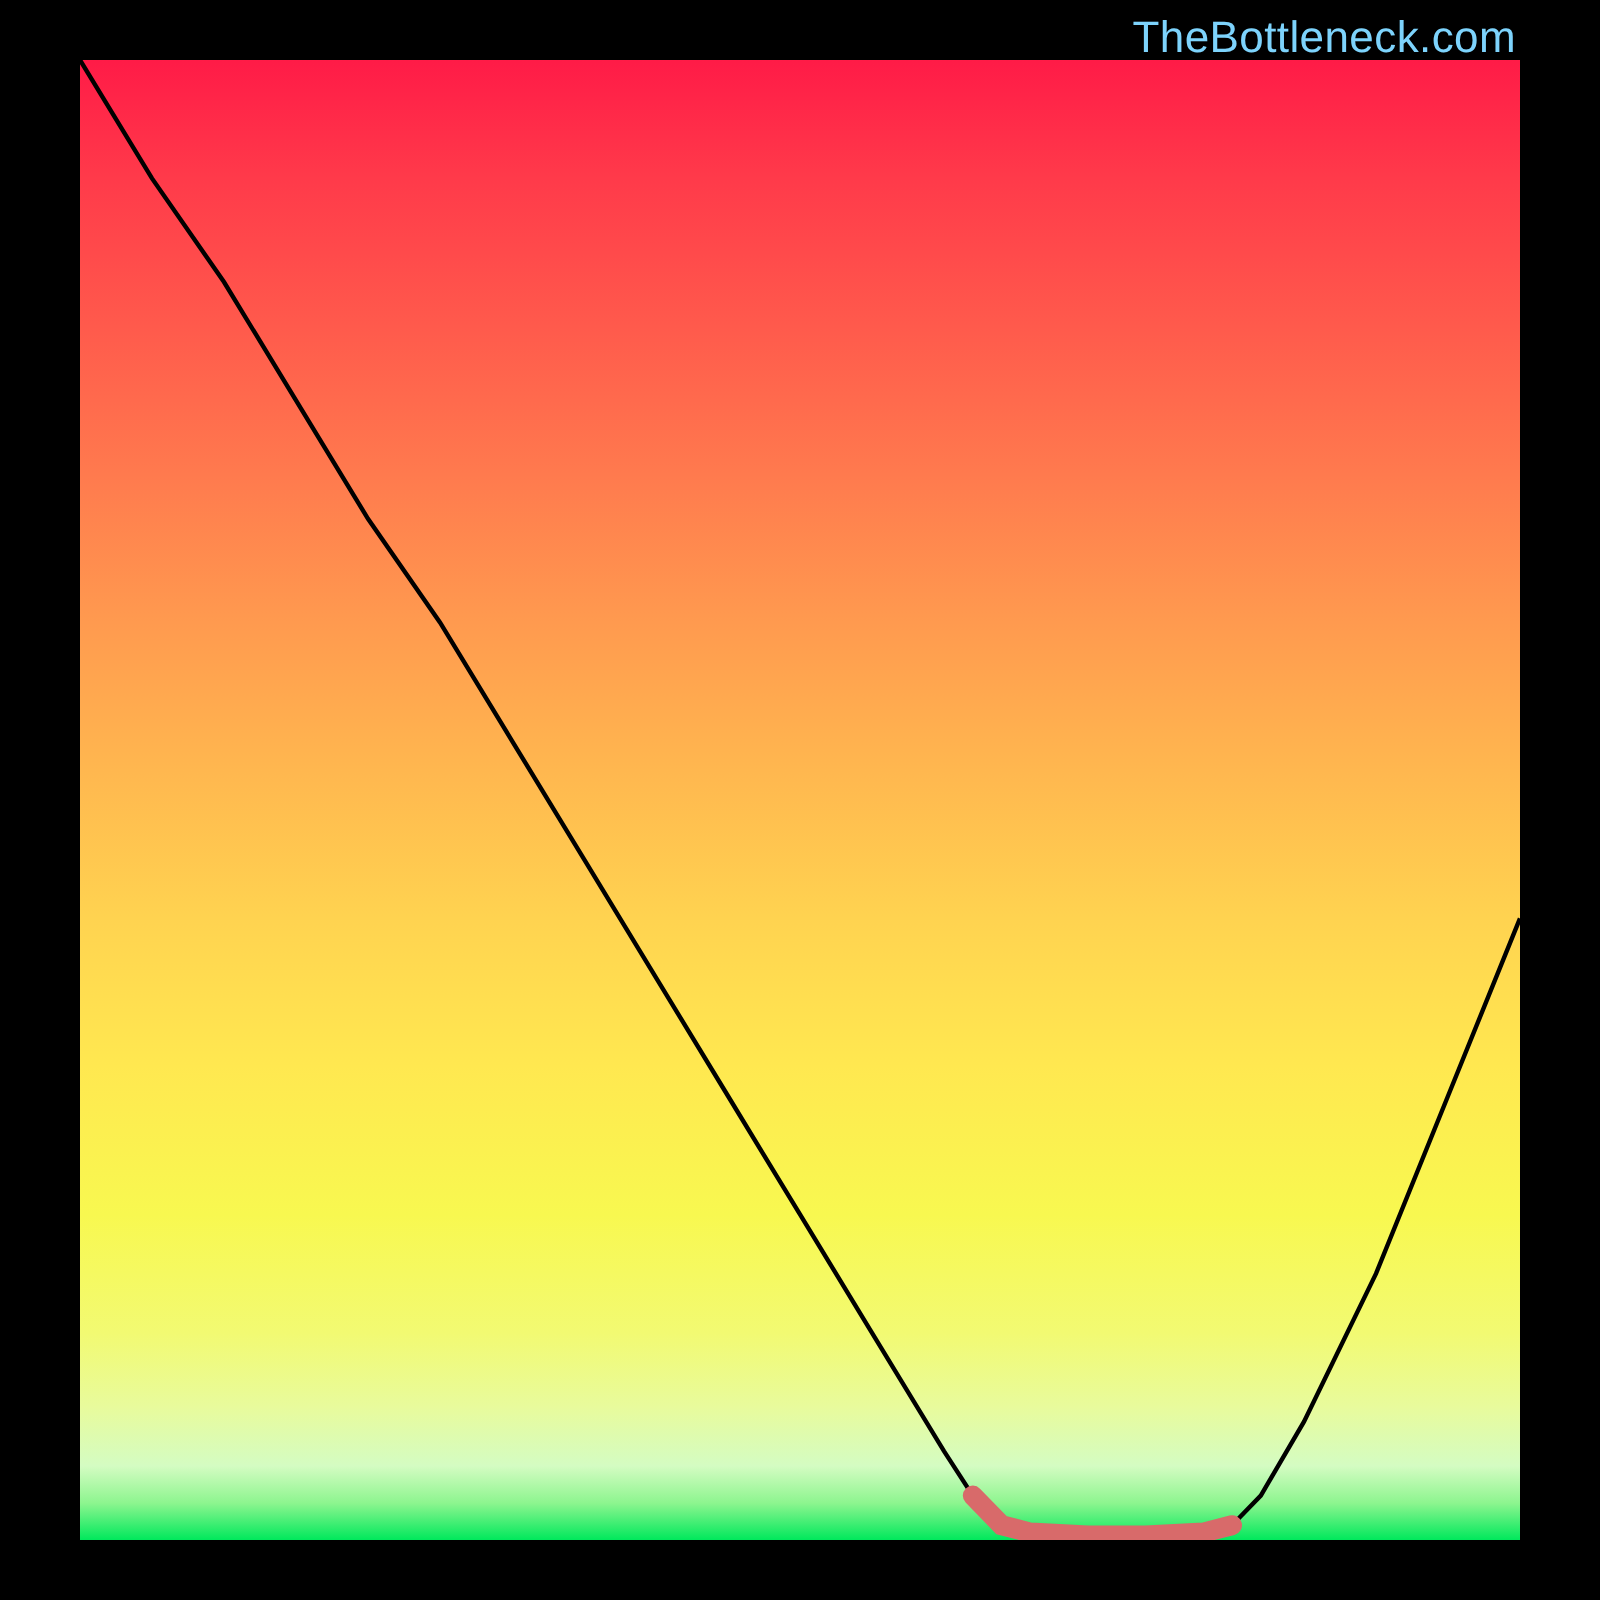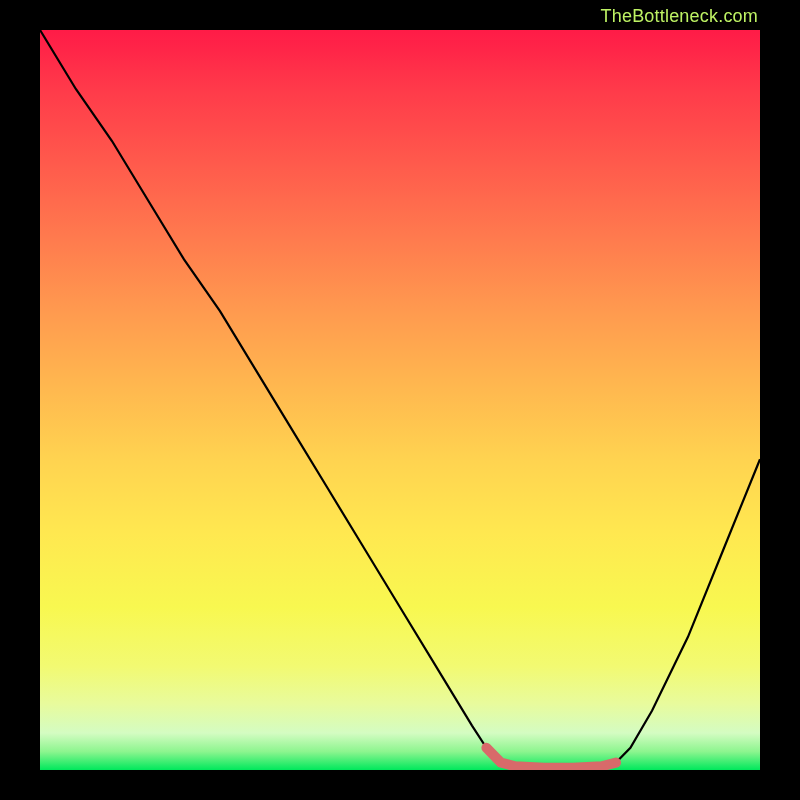--- a/index.html
+++ b/index.html
@@ -37,22 +37,22 @@
       #f2fa72 86%,
       #e8fb9c 91%,
       #d4fcc2 95%,
       #8df58f 97.5%,
       #00e85c 100%);
   }
   .watermark {
     position: absolute;
     top: 6px;
     right: 42px;
-    color: #bef264;
-    font-size: 18px;
+    color: #7dd3fc;
+    font-size: 22px;
     letter-spacing: .2px;
   }
   svg.curve {
     position: absolute;
     left: 0; top: 0;
     width: 100%; height: 100%;
   }
 </style>
 </head>
 <body>

